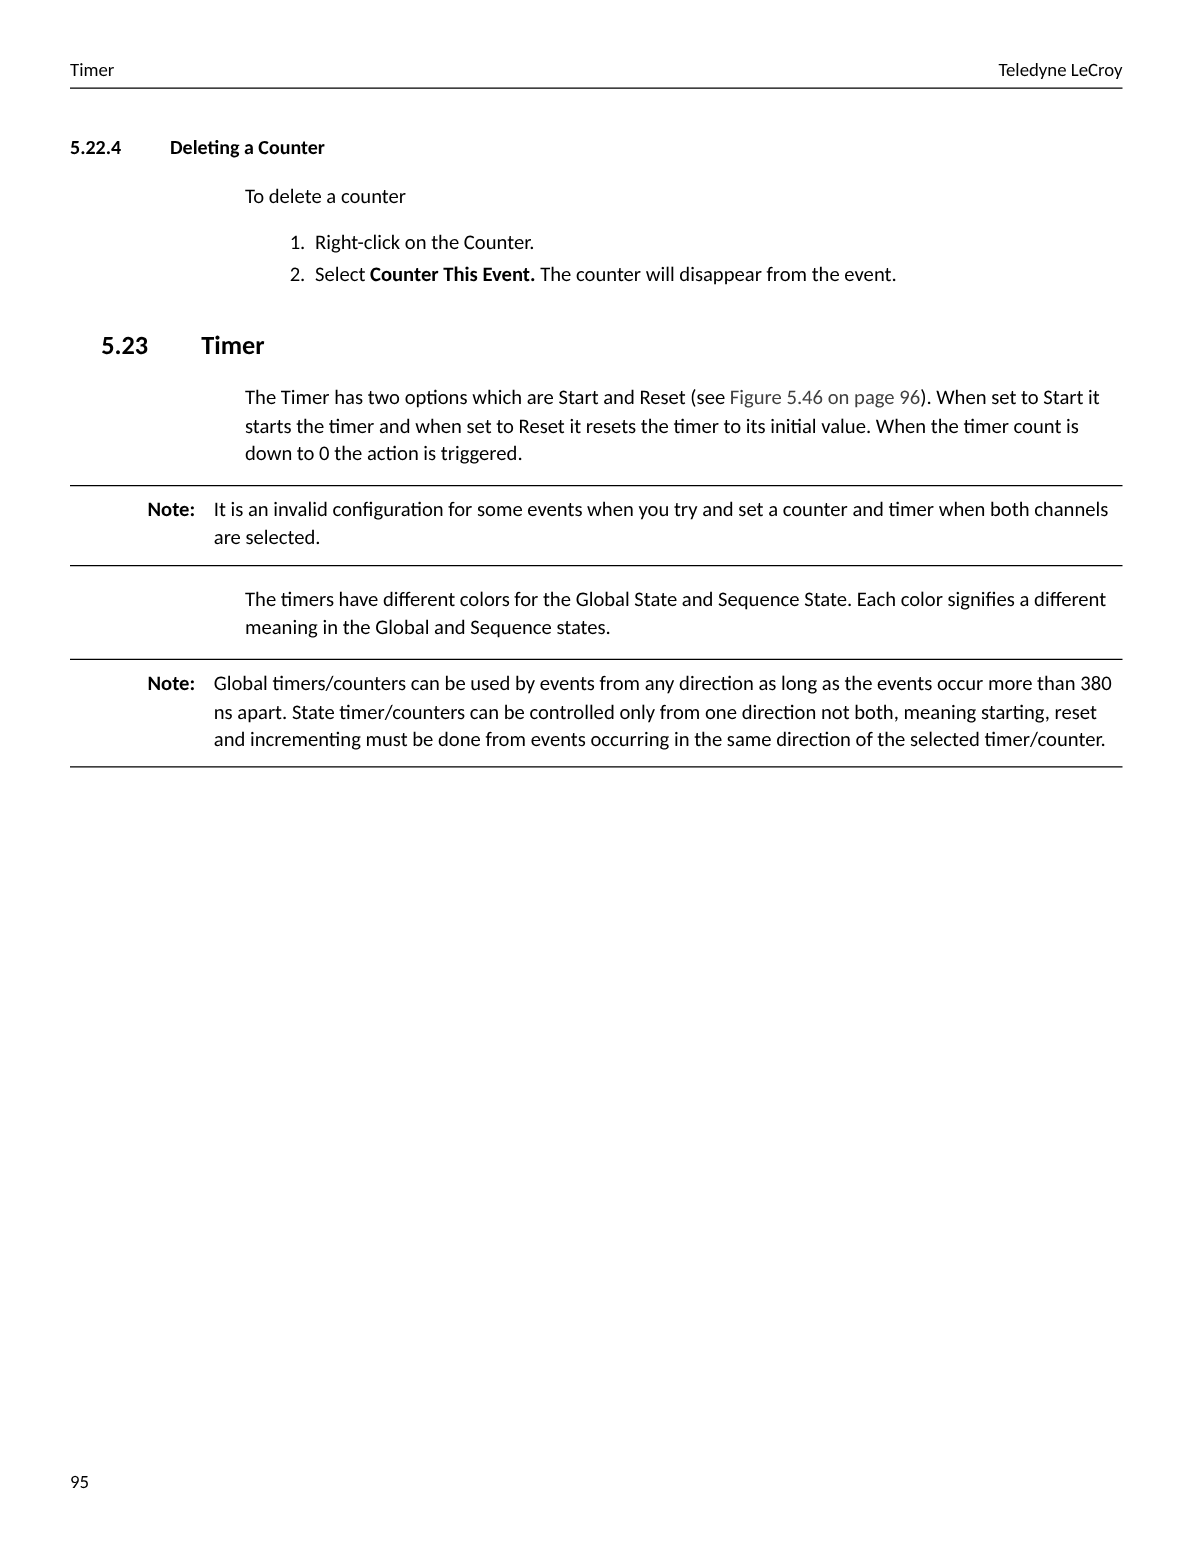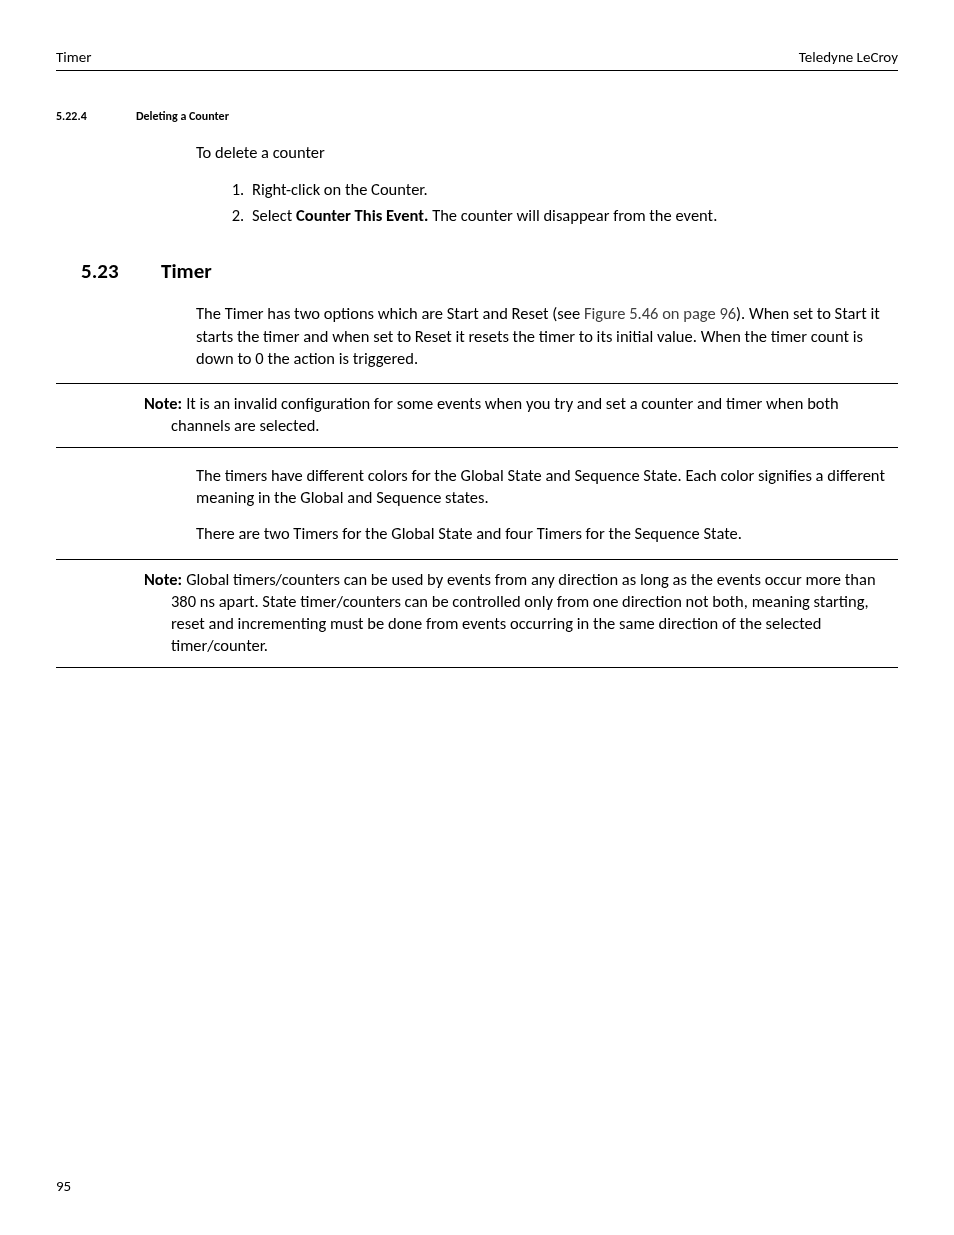--- a/index.html
+++ b/index.html
@@ -19,21 +19,21 @@
     display: flex;
     justify-content: space-between;
     font-size: 15px;
     border-bottom: 1px solid #000;
     padding-bottom: 4px;
     margin-bottom: 38px;
   }
   .sec-heading {
     display: flex;
     font-weight: 700;
-    font-size: 12px;
+    font-size: 16px;
     margin-bottom: 18px;
     margin-top: 6px;
   }
   .sec-heading .num { width: 80px; }
   .big-heading {
     display: flex;
     font-weight: 700;
     font-size: 21px;
     margin-top: 30px;
     margin-bottom: 18px;
@@ -61,21 +61,21 @@
     border-top: 1px solid #000;
     border-bottom: 1px solid #000;
     padding: 8px 0 10px 0;
     margin: 8px 0 16px 0;
     font-size: 16.5px;
     line-height: 1.35;
   }
   .note-block .note-label {
     font-weight: 700;
     float: left;
-    margin-left: 88px;
+    margin-left: 62px;
     margin-right: 4px;
     text-align: center;
   }
   .note-text {
     display: block;
     margin-left: 115px;
   }
   .running-footer {
     position: absolute;
     left: 56px; right: 56px; bottom: 40px;
@@ -121,21 +121,20 @@
     </p>
   </div>
 
   <div class="note-block">
     <span class="note-label">Note:</span>
     <span class="note-text">It is an invalid configuration for some events when you try and set a counter and timer when both channels are selected.</span>
   </div>
 
   <div class="body-indent">
     <p>The timers have different colors for the Global State and Sequence State. Each color signifies a different meaning in the Global and Sequence states.</p>
-    <p>There are two Timers for the Global State and four Timers for the Sequence State.</p>
   </div>
 
   <div class="note-block">
     <span class="note-label">Note:</span>
     <span class="note-text">Global timers/counters can be used by events from any direction as long as the events occur more than 380 ns apart. State timer/counters can be controlled only from one direction not both, meaning starting, reset and incrementing must be done from events occurring in the same direction of the selected timer/counter.</span>
   </div>
 
 </div>
 
 <div class="running-footer">

